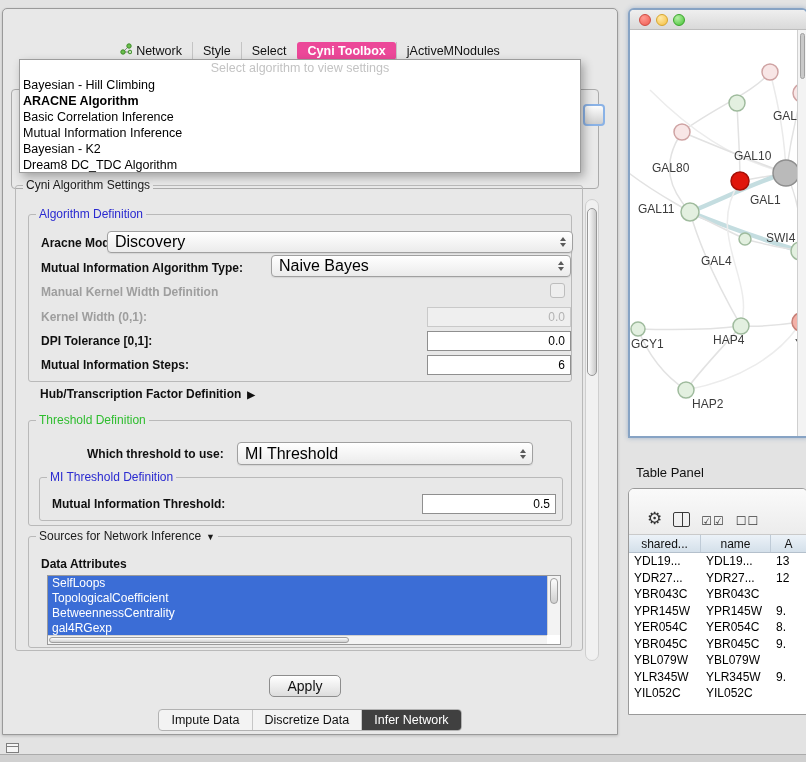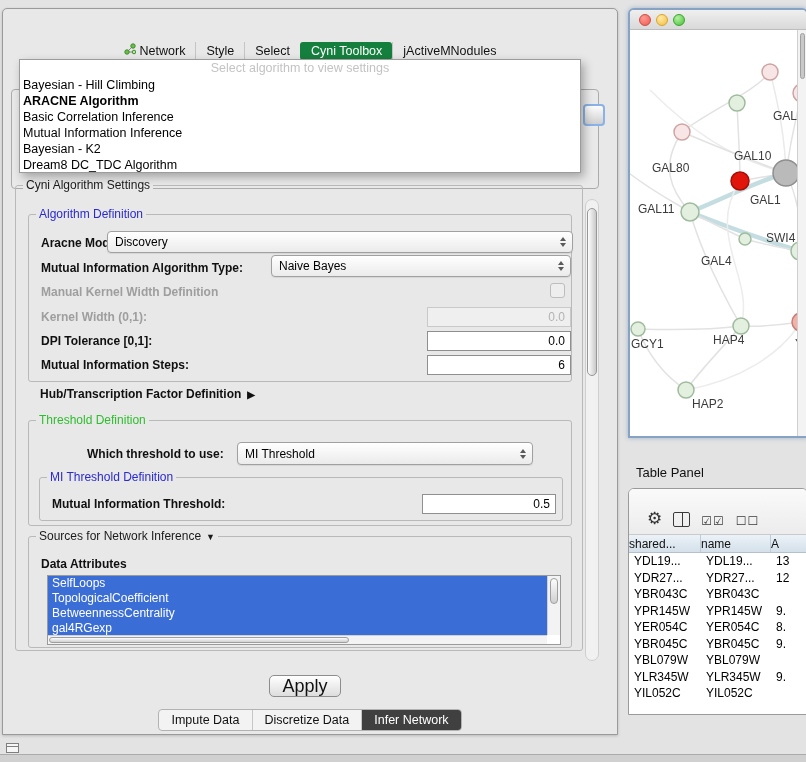--- a/index.html
+++ b/index.html
@@ -15,21 +15,21 @@
     border-radius:4px 4px 0 0; display:flex; align-items:center; }
   .titlebar .title { font-size:12px; color:#1c1c1c; padding-left:8px; flex:1; }
   .float-icon { width:10px; height:9px; border:1px solid #555; background:#fafafa; display:inline-block; margin-right:9px; }
   .close-icon { font-size:15px; font-weight:bold; color:#222; margin-right:8px; line-height:1; }
 
   .tabs { position:absolute; top:31px; left:0; right:0; height:21px;
     display:flex; justify-content:center; align-items:center; }
   .tab { font-size:12.5px; color:#111; padding:2px 10px; border-left:1px solid #c4c4c4;
     display:flex; align-items:center; gap:4px; white-space:nowrap; }
   .tab:first-child { border-left:none; }
-  .tab.selected { background:#15803d; color:#fff; border-radius:3px; border-left-color:transparent; }
+  .tab.selected { background:#ec4899; color:#fff; border-radius:3px; border-left-color:transparent;font-weight:bold; }
 
   .hidden-panel { position:absolute; left:8px; top:80px; width:588px; height:100px;
     border:1px solid #ababab; border-radius:4px; background:#e9e9e9; }
   .combo-focus-btn { position:absolute; left:571px; top:14px; width:22px; height:22px;
     border:2px solid #8ab2e6; border-radius:4px; background:linear-gradient(#fdfdfd,#cfcfcf); }
 
   .popup { position:absolute; left:16px; top:50px; width:562px; height:114px; background:#fff;
     border:1px solid #9c9c9c; box-shadow:3px 4px 9px rgba(0,0,0,.3); z-index:40; }
   .popup-placeholder { text-align:center; color:#c3c3c3; font-size:12.5px; height:17px; line-height:17px; }
   .algo-item { font-size:12.5px; color:#000; height:16px; line-height:16px; padding-left:3px; white-space:nowrap; }
@@ -43,21 +43,21 @@
   #settings-scrollbar { position:absolute; left:582px; top:190px; width:14px; height:462px;
     background:#f1f1f1; border:1px solid #cfcfcf; border-radius:7px; }
   .sthumb { position:absolute; left:1px; top:8px; width:10px; height:168px;
     background:linear-gradient(90deg,#fdfdfd,#c9c9c9); border:1px solid #979797; border-radius:6px; }
 
   .lbl { position:absolute; font-size:12px; font-weight:bold; color:#101010; white-space:nowrap; }
   .lbl.dis { color:#9e9e9e; }
 
   .combo { position:absolute; height:22px; border:1px solid #a0a0a0; border-radius:4px;
     background:linear-gradient(#ffffff,#ebebeb); display:flex; align-items:center;
-    font-size:12px; color:#000; box-shadow:0 1px 1px rgba(0,0,0,.08); }
+    font-size:16px; color:#000; box-shadow:0 1px 1px rgba(0,0,0,.08); }
   .combo .ctext { flex:1; padding-left:7px; white-space:nowrap; overflow:hidden; }
   .combo .arrows { width:15px; display:flex; flex-direction:column; align-items:center; gap:2px; padding-right:3px; }
   .tri-up { width:0; height:0; border-left:3.5px solid transparent; border-right:3.5px solid transparent; border-bottom:4.5px solid #5a5a5a; }
   .tri-down { width:0; height:0; border-left:3.5px solid transparent; border-right:3.5px solid transparent; border-top:4.5px solid #5a5a5a; }
 
   .field { position:absolute; height:20px; border:1px solid #8f8f8f; background:#fff;
     font-size:12px; text-align:right; padding:0 5px; font-family:inherit; color:#000; }
   .field.dis { border-color:#c9c9c9; background:#efefef; color:#b3b3b3; }
   .checkbox { position:absolute; width:15px; height:15px; border:1px solid #bdbdbd; border-radius:3px; background:#eee; }
 
@@ -67,21 +67,21 @@
 
   .attr-list { position:absolute; background:#fff; border:1px solid #9a9a9a; overflow:hidden; }
   .attr-row { height:15px; line-height:15px; font-size:12px; color:#fff; background:#3b6dd6; padding-left:4px; margin-right:13px; white-space:nowrap; }
   .attr-vscroll { position:absolute; right:0; top:0; bottom:9px; width:13px; background:#f3f3f3; border-left:1px solid #d0d0d0; }
   .attr-vthumb { margin:2px auto 0; width:8px; height:26px; background:linear-gradient(#fdfdfd,#cfcfcf); border:1px solid #9e9e9e; border-radius:5px; }
   .attr-hscroll { position:absolute; left:0; right:13px; bottom:0; height:9px; background:#f3f3f3; border-top:1px solid #d0d0d0; }
   .attr-hthumb { margin:1px 0 0 1px; width:300px; height:6px; background:linear-gradient(#fdfdfd,#cfcfcf); border:1px solid #9e9e9e; border-radius:4px; }
 
   #apply-btn { position:absolute; left:266px; top:666px; width:72px; height:22px;
     border:1px solid #8d8d8d; border-radius:5px; background:linear-gradient(#ffffff,#dddddd);
-    font-size:18px; font-family:inherit; color:#111; }
+    font-size:14px; font-family:inherit; color:#111; }
 
   #bottom-tabs { position:absolute; top:700px; left:0; right:0; display:flex; justify-content:center; }
   .btab-wrap { display:flex; border:1px solid #b2b2b2; border-radius:4px; background:#f3f3f3; overflow:hidden; }
   .btab { font-size:12.5px; padding:3px 12px; border-left:1px solid #c6c6c6; color:#111; white-space:nowrap; }
   .btab:first-child { border-left:none; }
   .btab.selected { background:#404040; color:#fff; }
 
   
   #network-window { position:absolute; left:628px; top:8px; width:180px; height:430px;
     border:2px solid #87a3c4; border-radius:6px 6px 0 0; background:#fff; overflow:hidden;
@@ -102,21 +102,21 @@
     background:#fff; border:1px solid #9a9a9a; border-radius:6px 6px 0 0; overflow:hidden; }
   .table-toolbar { position:absolute; top:0; left:0; right:0; height:46px;
     background:linear-gradient(#fafafa,#ececec); border-bottom:1px solid #cacaca;
     display:flex; align-items:flex-end; gap:11px; padding:0 0 7px 18px; }
   .gear-icon { font-size:17px; color:#333; line-height:1; }
   .columns-icon { width:17px; height:15px; border:1.5px solid #3a3a3a; border-radius:2px; position:relative; }
   .columns-icon::before { content:""; position:absolute; left:50%; top:0; bottom:0; width:1.5px; background:#3a3a3a; }
   .check-pair { font-size:12px; color:#3a3a3a; letter-spacing:1px; line-height:1; }
   #table-header { position:absolute; top:46px; left:0; right:0; height:18px; display:flex;
     background:linear-gradient(#ecf2f8,#d4e0ea); border-bottom:1px solid #b4c0cc; }
-  .th { font-size:12px; color:#111; text-align:left; line-height:18px;
+  .th { font-size:12px; color:#111; text-align:center; line-height:18px;
     border-right:1px solid #bfcbd7; overflow:hidden; white-space:nowrap; }
   .th:nth-child(1){ width:72px; } .th:nth-child(2){ width:70px; } .th:nth-child(3){ flex:1; }
   #table-body { position:absolute; top:64px; left:0; right:0; bottom:0; background:#fff; }
   .trow { display:flex; height:16.5px; }
   .td { font-size:12px; color:#000; line-height:16.5px; padding-left:5px; overflow:hidden; white-space:nowrap; }
   .td:nth-child(1){ width:72px; } .td:nth-child(2){ width:70px; } .td:nth-child(3){ flex:1; }
 
   .bottom-strip { position:absolute; left:0; top:754px; width:806px; height:8px; background:#d0d0d0; border-top:1px solid #ababab; }
   .mini-doc-icon { position:absolute; left:6px; top:743px; width:13px; height:10px; border:1px solid #7f7f7f; background:#f6f6f6; }
   .mini-doc-icon::before { content:""; position:absolute; left:0; right:0; top:2px; height:1px; background:#7f7f7f; }

